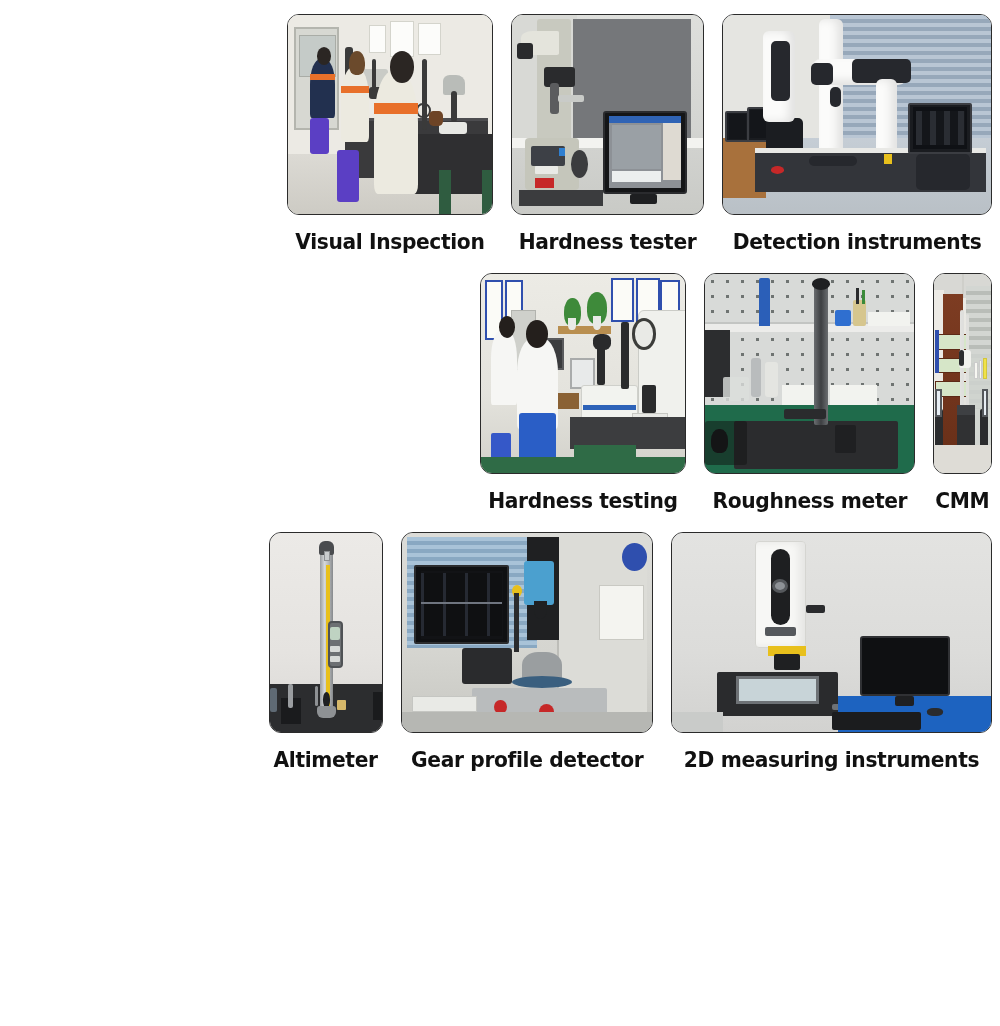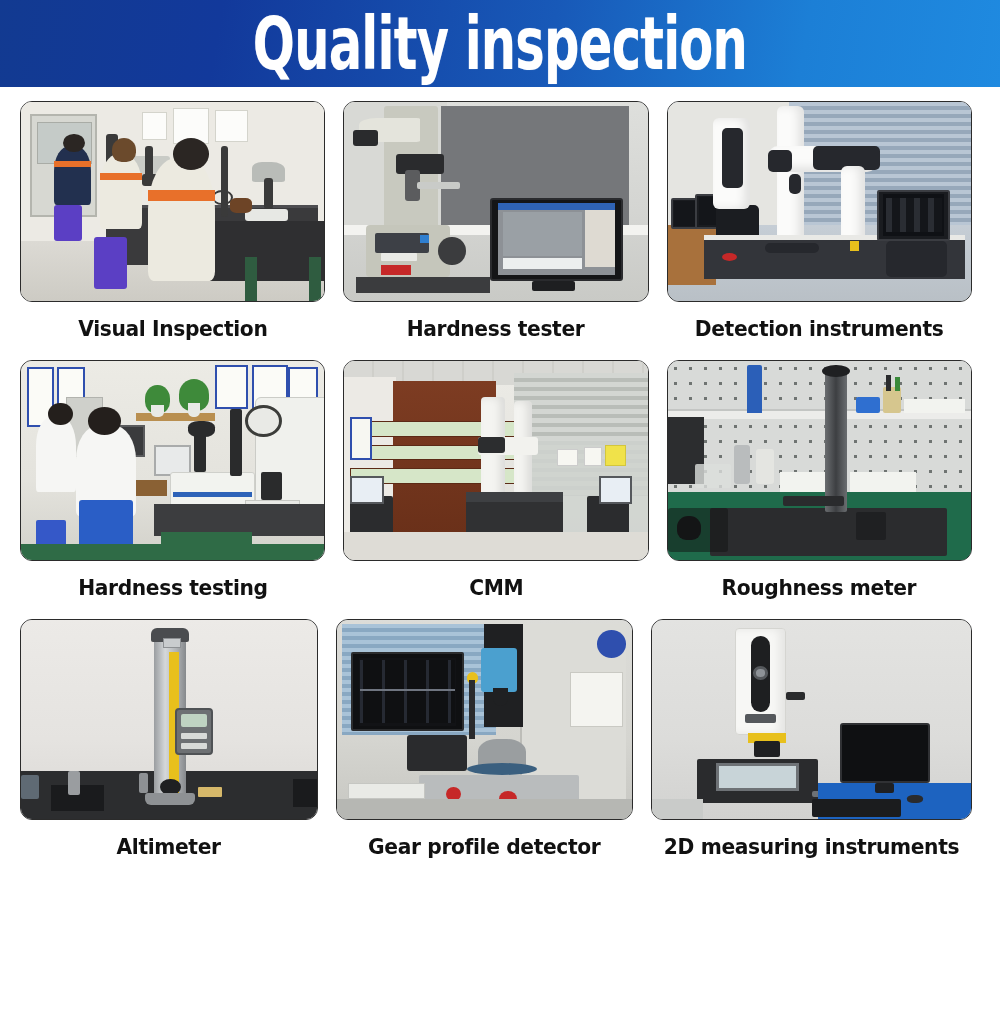--- a/index.html
+++ b/index.html
@@ -59,25 +59,26 @@
     font-weight: bold;
     font-size: 16.5px;
     line-height: 34px;
     letter-spacing: -0.2px;
     transform: scaleX(0.93);
     white-space: nowrap;
   }
 
   
   .grid {
-    padding: 14px 28px 8px 20px;
+    padding: 14px 8px 8px 20px;
     display: flex;
     flex-direction: column;
     gap: 0px;
     flex: 1;
+    align-items: flex-end;
   }
 
   .grid-row {
     display: flex;
     gap: 18px;
     margin-bottom: 6px;
   }
 
   .cell {
     flex: 1 1 0;
@@ -242,23 +243,20 @@
   .s9 .mon9 { background:#0f1012; border-radius:3px; border:2px solid #303134; }
   .s9 .bluemat { left:52%; top:82%; right:0; bottom:0; background:#1d63c0; }
   .s9 .kbd { background:#1b1c1e; border-radius:2px; }
   .s9 .ybar { background:#e8c01c; }
 </style>
 </head>
 <body>
 
 <div class="page">
 
-  <div class="banner">
-    <div class="banner-title">Quality inspection</div>
-  </div>
 
 
   <div class="grid">
 
     <div class="grid-row">
 
       <div class="cell">
         <div class="photo">
           <div class="photo-inner s1">
             <div class="sc wall"></div>
@@ -400,51 +398,20 @@
             <div class="sc benchtop4"></div>
             <div class="sc greenleg" style="left:46%;top:86%;width:30%;height:14%;"></div>
             <div class="sc" style="left:0;top:92%;right:0;bottom:0;background:#2f6b46;"></div>
           </div>
         </div>
         <div class="caption">Hardness testing</div>
       </div>
 
       <div class="cell">
         <div class="photo">
-          <div class="photo-inner s5">
-            <div class="sc ceil"></div>
-            <div class="sc" style="left:0;top:8%;width:17%;height:80%;background:#eceae5;"></div>
-            <div class="sc wood"></div>
-            <div class="sc woodshelf" style="top:30%;height:8%;"></div>
-            <div class="sc woodshelf" style="top:42%;height:8%;"></div>
-            <div class="sc woodshelf" style="top:54%;height:8%;"></div>
-            <div class="sc glass"></div>
-            <div class="sc glass2"></div>
-            <div class="sc" style="left:70%;top:44%;width:7%;height:9%;background:#f7f7f2;border:1px solid #ccc;"></div>
-            <div class="sc" style="left:79%;top:43%;width:6%;height:10%;background:#f7f7f2;border:1px solid #ccc;"></div>
-            <div class="sc" style="left:86%;top:42%;width:7%;height:11%;background:#f0e24a;border:1px solid #d3c63c;"></div>
-            <div class="sc" style="left:2%;top:28%;width:7%;height:22%;background:#f7f7f2;border:2px solid #2f4fae;"></div>
-            <div class="sc cmmcol" style="left:45%;top:18%;width:8%;height:54%;"></div>
-            <div class="sc cmmcol" style="left:56%;top:20%;width:6%;height:50%;"></div>
-            <div class="sc" style="left:44%;top:38%;width:20%;height:9%;background:#f2f2ee;border-radius:3px;"></div>
-            <div class="sc" style="left:44%;top:38%;width:9%;height:8%;background:#2c2d2f;border-radius:3px;"></div>
-            <div class="sc cmmbase"></div>
-            <div class="sc" style="left:40%;top:66%;width:32%;height:5%;background:#3e4043;"></div>
-            <div class="sc wkst" style="left:2%;top:68%;width:14%;height:22%;"></div>
-            <div class="sc wkscr" style="left:2%;top:58%;width:11%;height:14%;"></div>
-            <div class="sc wkst" style="left:80%;top:68%;width:14%;height:22%;"></div>
-            <div class="sc wkscr" style="left:84%;top:58%;width:11%;height:14%;"></div>
-            <div class="sc floor5"></div>
-          </div>
-        </div>
-        <div class="caption">CMM</div>
-      </div>
-
-      <div class="cell">
-        <div class="photo">
           <div class="photo-inner s6">
             <div class="sc peg" style="top:0;height:26%;">
                 <div class="pegdots"></div>
               </div>
             <div class="sc ledge" style="top:24%;height:5%;"></div>
             <div class="sc peg" style="top:29%;height:37%;">
                 <div class="pegdots"></div>
               </div>
             <div class="sc spray" style="left:26%;top:2%;width:5%;height:24%;"></div>
             <div class="sc" style="left:62%;top:18%;width:8%;height:8%;background:#2f6fd0;border-radius:2px;"></div>
@@ -463,20 +430,51 @@
             <div class="sc column6" style="left:52%;top:6%;width:7%;height:70%;"></div>
             <div class="sc" style="left:51%;top:2%;width:9%;height:6%;background:#1f2022;border-radius:50%;"></div>
             <div class="sc" style="left:38%;top:68%;width:20%;height:5%;background:#2a2b2d;border-radius:2px;"></div>
             <div class="sc" style="left:62%;top:76%;width:10%;height:14%;background:#1f2022;border-radius:2px;"></div>
             <div class="sc mouse" style="left:3%;top:78%;width:8%;height:12%;"></div>
             <div class="sc pad" style="left:0;top:74%;width:20%;height:22%;opacity:0.5;"></div>
           </div>
         </div>
         <div class="caption">Roughness meter</div>
       </div>
+
+      <div class="cell">
+        <div class="photo">
+          <div class="photo-inner s5">
+            <div class="sc ceil"></div>
+            <div class="sc" style="left:0;top:8%;width:17%;height:80%;background:#eceae5;"></div>
+            <div class="sc wood"></div>
+            <div class="sc woodshelf" style="top:30%;height:8%;"></div>
+            <div class="sc woodshelf" style="top:42%;height:8%;"></div>
+            <div class="sc woodshelf" style="top:54%;height:8%;"></div>
+            <div class="sc glass"></div>
+            <div class="sc glass2"></div>
+            <div class="sc" style="left:70%;top:44%;width:7%;height:9%;background:#f7f7f2;border:1px solid #ccc;"></div>
+            <div class="sc" style="left:79%;top:43%;width:6%;height:10%;background:#f7f7f2;border:1px solid #ccc;"></div>
+            <div class="sc" style="left:86%;top:42%;width:7%;height:11%;background:#f0e24a;border:1px solid #d3c63c;"></div>
+            <div class="sc" style="left:2%;top:28%;width:7%;height:22%;background:#f7f7f2;border:2px solid #2f4fae;"></div>
+            <div class="sc cmmcol" style="left:45%;top:18%;width:8%;height:54%;"></div>
+            <div class="sc cmmcol" style="left:56%;top:20%;width:6%;height:50%;"></div>
+            <div class="sc" style="left:44%;top:38%;width:20%;height:9%;background:#f2f2ee;border-radius:3px;"></div>
+            <div class="sc" style="left:44%;top:38%;width:9%;height:8%;background:#2c2d2f;border-radius:3px;"></div>
+            <div class="sc cmmbase"></div>
+            <div class="sc" style="left:40%;top:66%;width:32%;height:5%;background:#3e4043;"></div>
+            <div class="sc wkst" style="left:2%;top:68%;width:14%;height:22%;"></div>
+            <div class="sc wkscr" style="left:2%;top:58%;width:11%;height:14%;"></div>
+            <div class="sc wkst" style="left:80%;top:68%;width:14%;height:22%;"></div>
+            <div class="sc wkscr" style="left:84%;top:58%;width:11%;height:14%;"></div>
+            <div class="sc floor5"></div>
+          </div>
+        </div>
+        <div class="caption">CMM</div>
+      </div>
     </div>
 
     <div class="grid-row">
 
       <div class="cell">
         <div class="photo">
           <div class="photo-inner s8">
             <div class="sc tbl8"></div>
             <div class="sc gcol" style="left:45%;top:6%;width:11%;height:84%;"></div>
             <div class="sc gcap" style="left:44%;top:4%;width:13%;height:7%;"></div>

